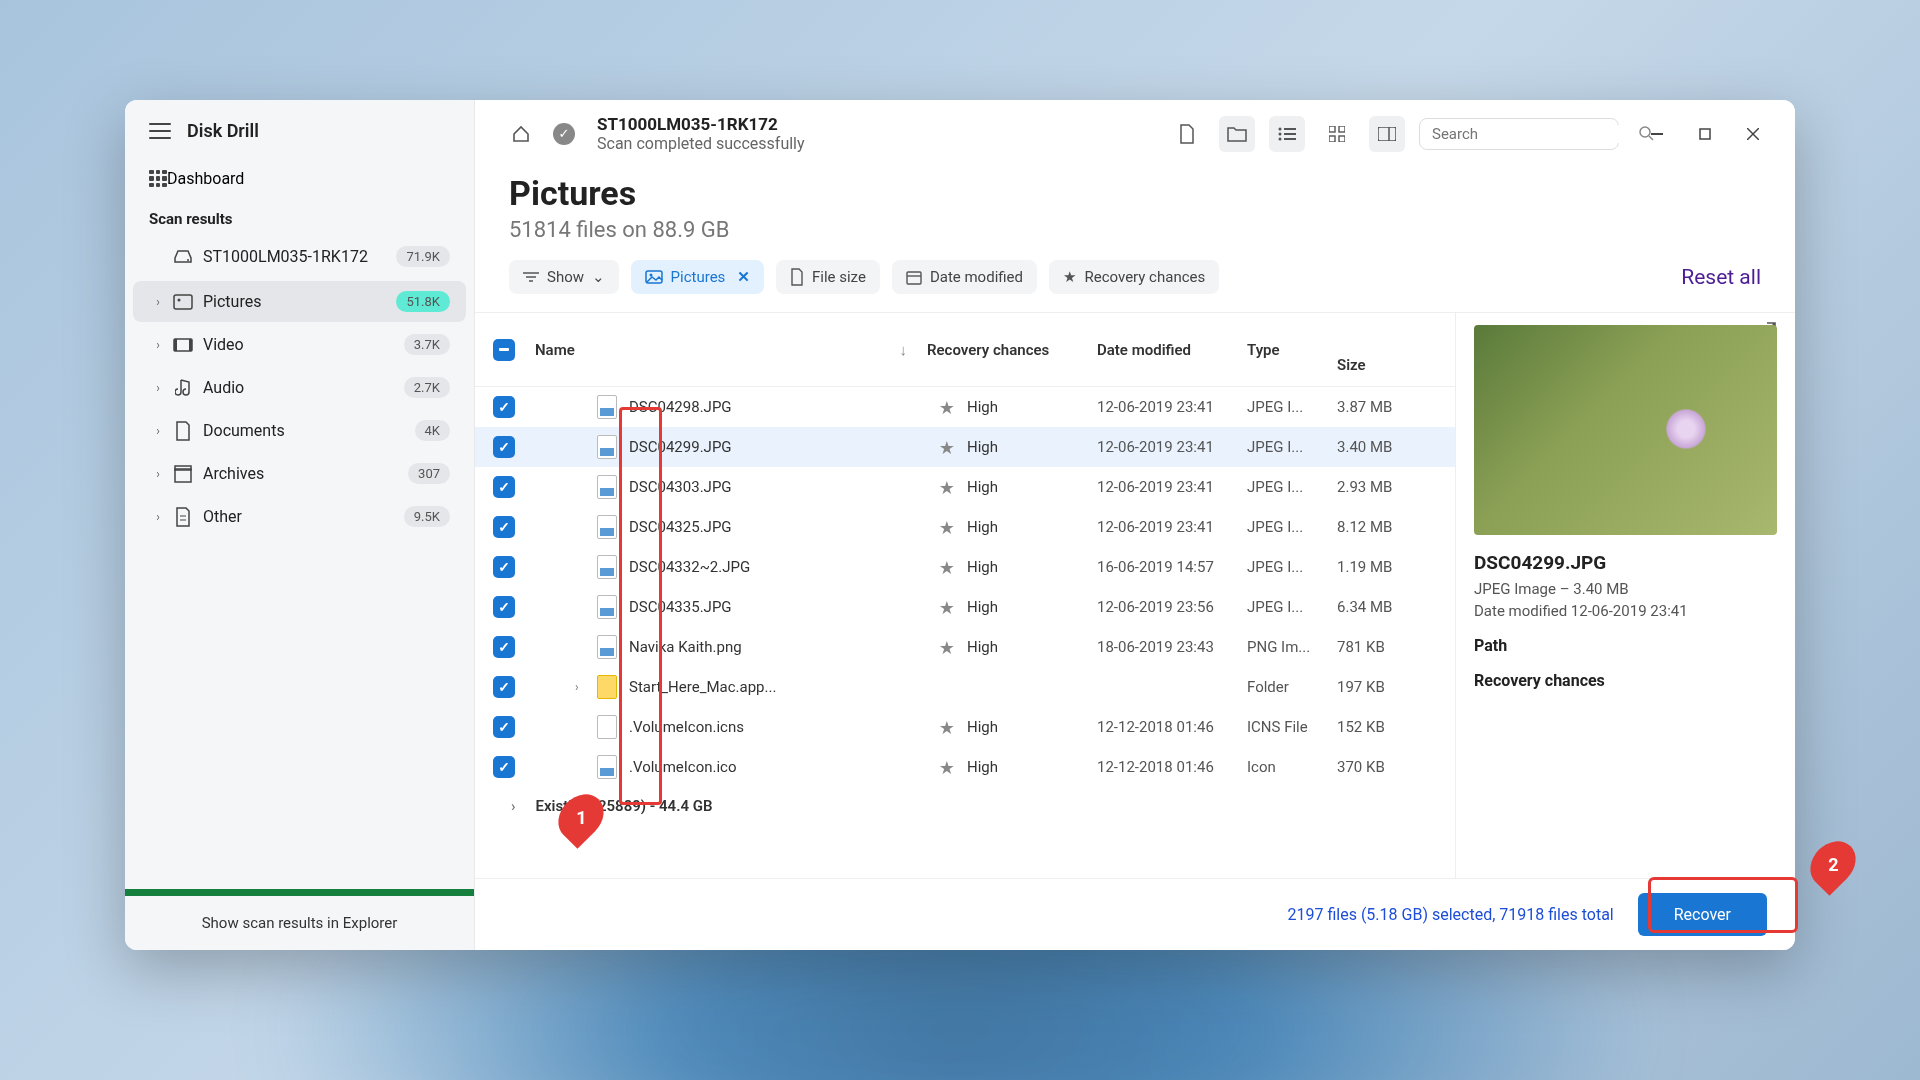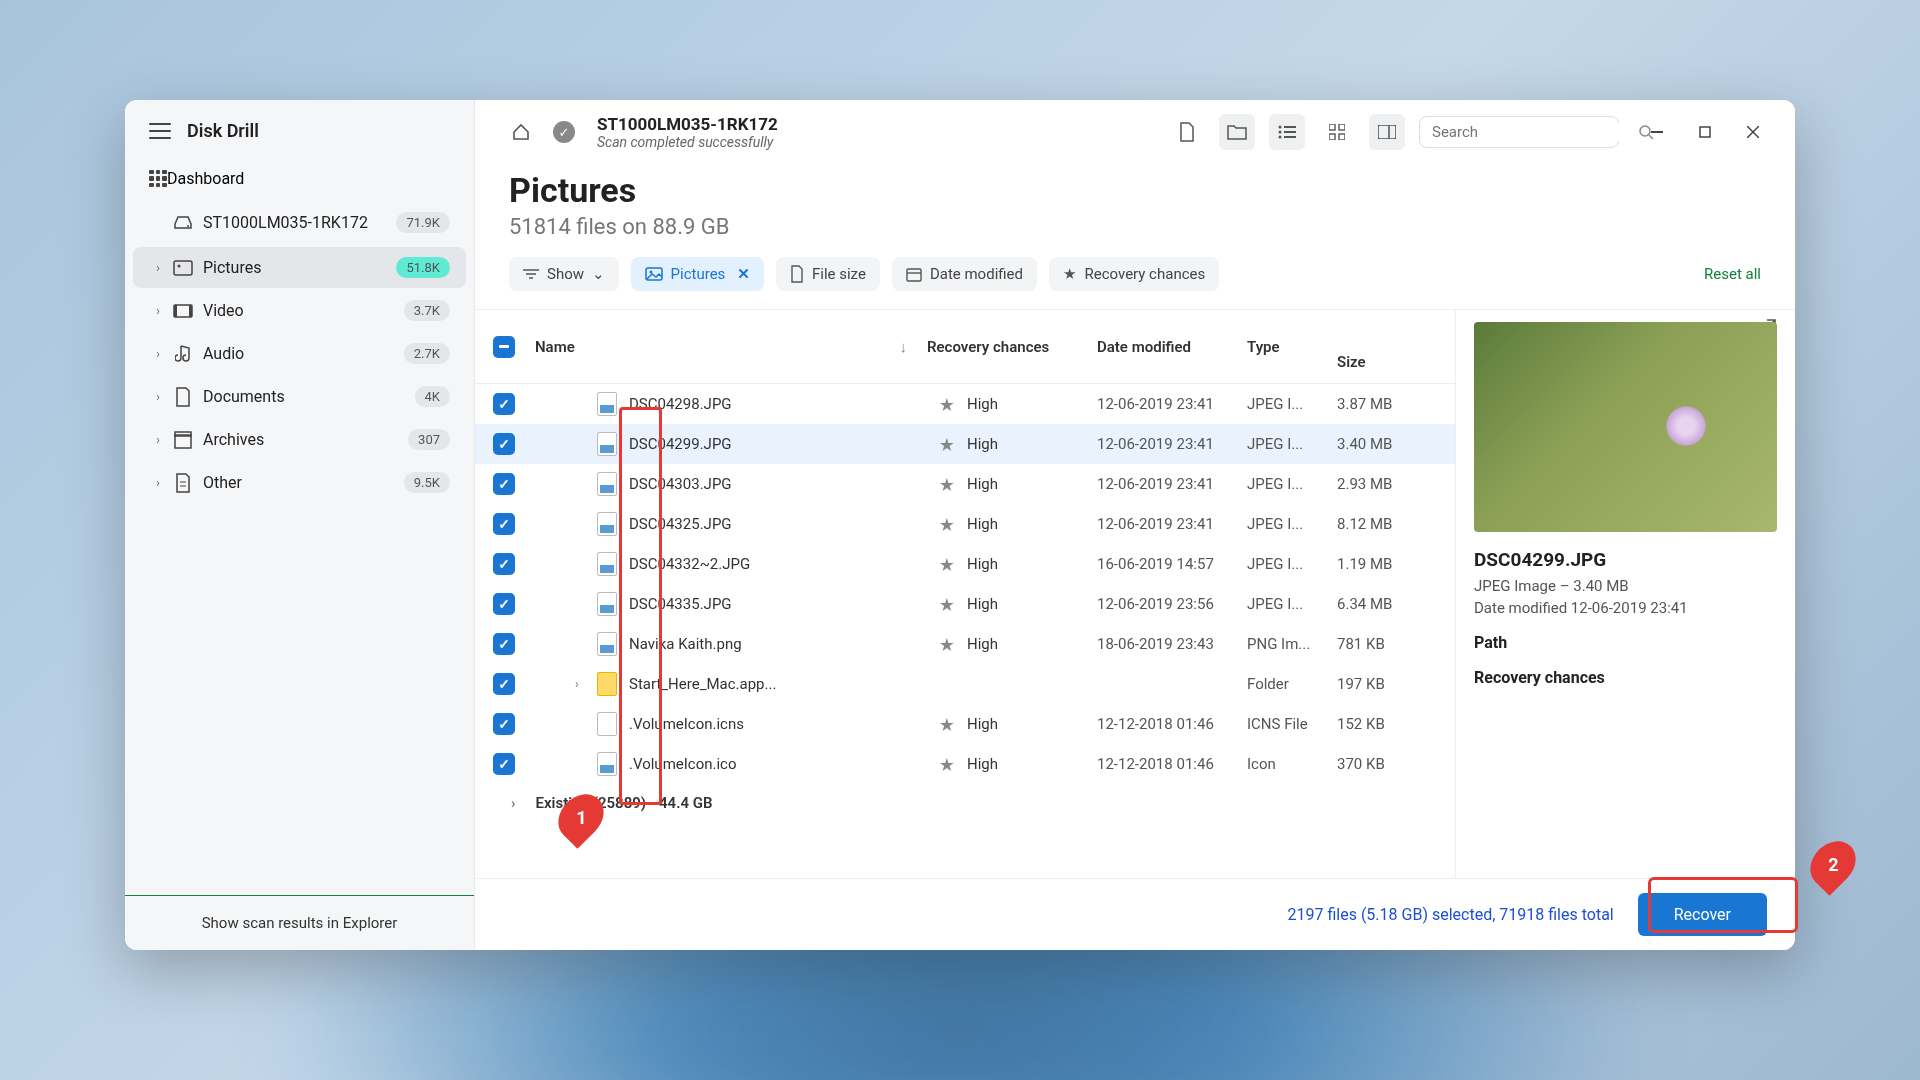--- a/index.html
+++ b/index.html
@@ -16,41 +16,41 @@
 .grid-icon span { background: #444; border-radius: 1px; }
 .section-label { padding: 10px 24px 6px; font-size: 15px; font-weight: 700; color: #222; }
 .nav-item { display: flex; align-items: center; padding: 10px 16px 10px 20px; gap: 10px; cursor: pointer; border-radius: 8px; margin: 2px 8px; }
 .nav-item.active { background: #e4e6e9; }
 .nav-item .chev { width: 10px; text-align: center; color: #666; font-size: 12px; }
 .nav-item .nicon { width: 20px; height: 20px; display: flex; align-items: center; justify-content: center; }
 .nav-item .nlabel { flex: 1; font-size: 16px; color: #222; }
 .nav-item .nbadge { background: #e4e6e9; padding: 3px 10px; border-radius: 12px; font-size: 13px; color: #555; }
 .nav-item.active .nbadge { background: #5eead4; }
 .nav-item.drive { padding-left: 40px; }
-.sidebar-footer { margin-top: auto; padding: 18px; text-align: center; font-size: 15px; color: #333; cursor: pointer; border-top: 1px solid #15803d; }
+.sidebar-footer { margin-top: auto; padding: 18px; text-align: center; font-size: 15px; color: #333; cursor: pointer; border-top: 7px solid #15803d; }
 .main { flex: 1; display: flex; flex-direction: column; background: #fff; }
 .topbar { display: flex; align-items: center; padding: 14px 28px; gap: 14px; }
 .topbar-icon { width: 36px; height: 36px; display: flex; align-items: center; justify-content: center; border-radius: 6px; cursor: pointer; font-size: 18px; color: #555; }
 .topbar-icon.active { background: #eef0f2; }
 .drive-info { display: flex; flex-direction: column; margin-right: auto; }
 .drive-name { font-size: 17px; font-weight: 700; color: #222; }
-.drive-status { font-size: 14px; color: #666; font-style: italic; }
+.drive-status { font-size: 16px; color: #666; }
 .check-circle { width: 22px; height: 22px; border-radius: 50%; background: #888; display: flex; align-items: center; justify-content: center; color: #fff; font-size: 13px; margin-right: 8px; }
 .search-box { display: flex; align-items: center; border: 1px solid #ddd; border-radius: 8px; padding: 6px 12px; width: 200px; gap: 8px; }
 .search-box input { border: none; outline: none; flex: 1; font-size: 15px; }
 .win-controls { display: flex; gap: 20px; margin-left: 10px; }
 .win-btn { width: 28px; height: 28px; display: flex; align-items: center; justify-content: center; cursor: pointer; color: #444; }
 .content-header { padding: 6px 34px 18px; }
 .content-title { font-size: 34px; font-weight: 700; color: #222; }
 .content-subtitle { font-size: 22px; color: #777; margin-top: 4px; }
 .filter-bar { display: flex; align-items: center; padding: 0 34px 18px; gap: 12px; }
 .filter-chip { display: flex; align-items: center; gap: 8px; padding: 8px 14px; border-radius: 8px; background: #f3f4f6; font-size: 15px; color: #444; cursor: pointer; }
 .filter-chip.primary { background: #e3f0fd; color: #1976d2; }
 .filter-chip .x { color: #1976d2; font-weight: bold; margin-left: 4px; }
-.reset-link { margin-left: auto; color: #15803d; font-size: 15px; cursor: pointer; }
+.reset-link { margin-left: auto; color: #4c1d95; font-size: 21px; cursor: pointer; }
 .table-area { flex: 1; display: flex; overflow: hidden; border-top: 1px solid #eee; }
 .table-wrap { flex: 1; overflow-y: auto; }
 .table-header { display: flex; align-items: center; padding: 12px 18px; font-size: 15px; font-weight: 600; color: #333; border-bottom: 1px solid #eee; }
 .col-check { width: 34px; }
 .col-name { flex: 1; padding-left: 8px; }
 .col-rec { width: 170px; }
 .col-date { width: 150px; }
 .col-type { width: 90px; }
 .col-size { width: 100px; margin-top: 31px; }
 .sort-arrow { display:inline-block; margin-left: 4px; color: #888; }
@@ -113,20 +113,21 @@
           <span></span>
           <span></span>
           <span></span>
           <span></span>
           <span></span>
           <span></span>
           <span></span>
         </div>
       <span>Dashboard</span>
     </div>
+    <div class="section-label">Scan results</div>
     <div class="nav-item drive">
       <div class="nicon">
           <svg width="20" height="14" viewBox="0 0 20 14">
             <path d="M2 8 L5 1 H15 L18 8 V12 H2 Z" fill="none" stroke="#444" stroke-width="1.5"></path>
             <circle cx="15" cy="10" r="1" fill="#444"></circle>
           </svg>
         </div>
       <div class="nlabel">ST1000LM035-1RK172</div>
       <div class="nbadge">71.9K</div>
     </div>

